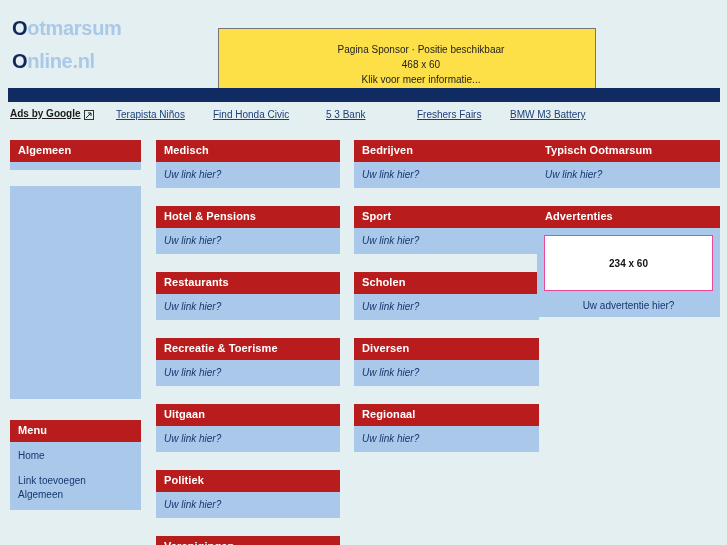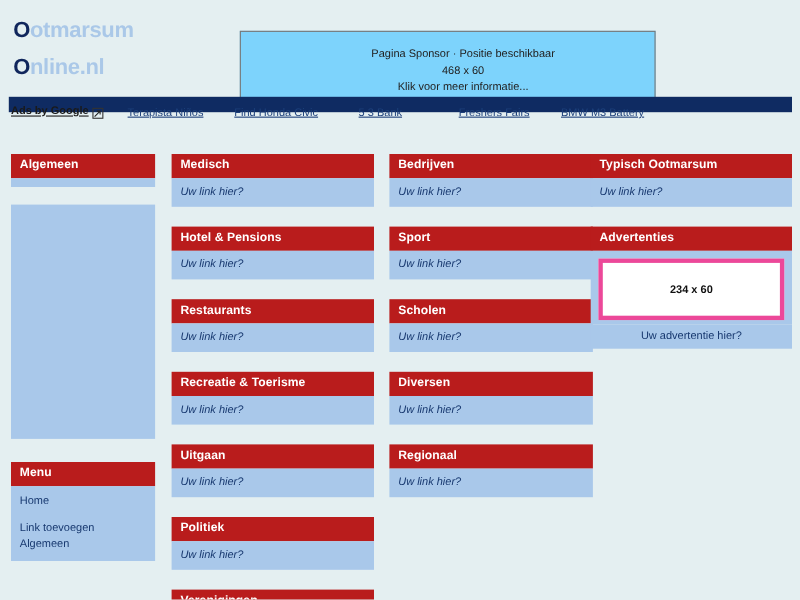--- a/index.html
+++ b/index.html
@@ -18,34 +18,34 @@
     position: absolute; left: 12px; top: 13px;
     font-size: 20px; font-weight: bold; line-height: 31px;
     color: #aac8e8; letter-spacing: -0.3px;
   }
   .logo .cap { color: #10265c; }
   .logo-line2 { margin-top: 2px; }
 
   .sponsor-box {
     position: absolute; left: 218px; top: 28px;
     width: 378px; height: 72px;
-    background: #7dd3fc; border: 1px solid #777777;
+    background: #fde047; border: 1px solid #777777;
     display: flex; flex-direction: column; align-items: center; justify-content: center;
     font-size: 10px; color: #222222; line-height: 15px; padding-left: 28px;
   }
 
   
   .navy-bar {
     position: absolute; left: 8px; top: 88px;
     width: 712px; height: 14px; background: #0f2b62;
   }
 
   
   .ads-strip {
-    position: absolute; left: 0; top: 92px; width: 727px; height: 22px;
+    position: absolute; left: 0; top: 104px; width: 727px; height: 22px;
     font-size: 10px; color: #1c3f7a;
   }
   .ads-by {
     position: absolute; left: 10px; top: 4px;
     font-weight: bold; font-size: 10px; color: #1a1a1a;
     text-decoration: underline; display: flex; align-items: center; gap: 3px;
   }
   .ext-icon {
     display: inline-block; width: 10px; height: 10px;
     border: 1px solid #333; position: relative; top: 1px;
@@ -91,21 +91,21 @@
   .menu-body {
     background: #a9c8ea; color: #17386f;
     font-size: 10px; padding: 7px 8px 8px 8px; line-height: 14px;
   }
   .menu-body .item { display: block; color: #17386f; text-decoration: none; }
   .menu-gap { height: 11px; }
 
   
   .ad-holder { background: #a9c8ea; padding: 7px 7px 4px 7px; }
   .ad-banner {
-    background: #ffffff; border: 4px solid #ec4899;
+    background: #ffffff; border: 1px solid #ec4899;
     height: 56px; display: flex; align-items: center; justify-content: center;
     font-size: 10px; font-weight: bold; color: #111111;
   }
   .ad-caption {
     background: #a9c8ea; text-align: center;
     font-size: 10px; color: #17386f; padding: 5px 0 6px 0;
   }
 </style>
 </head>
 <body>

